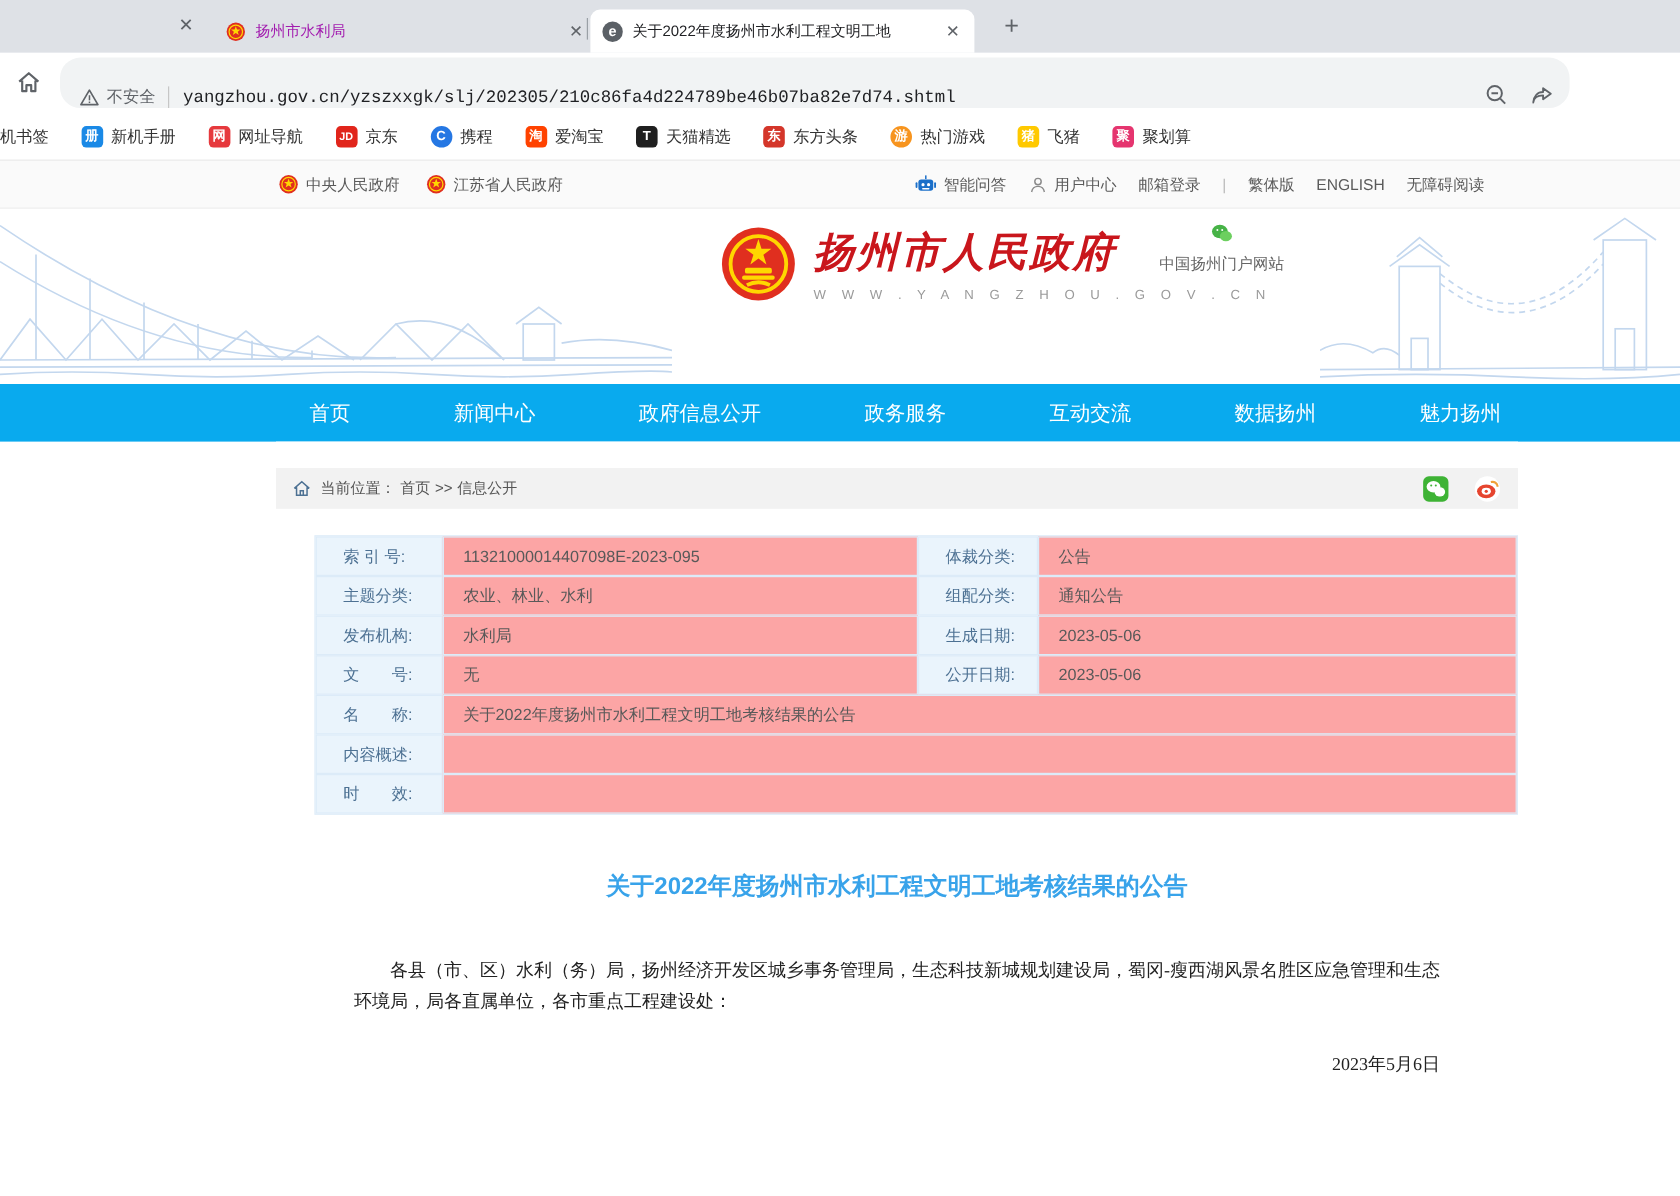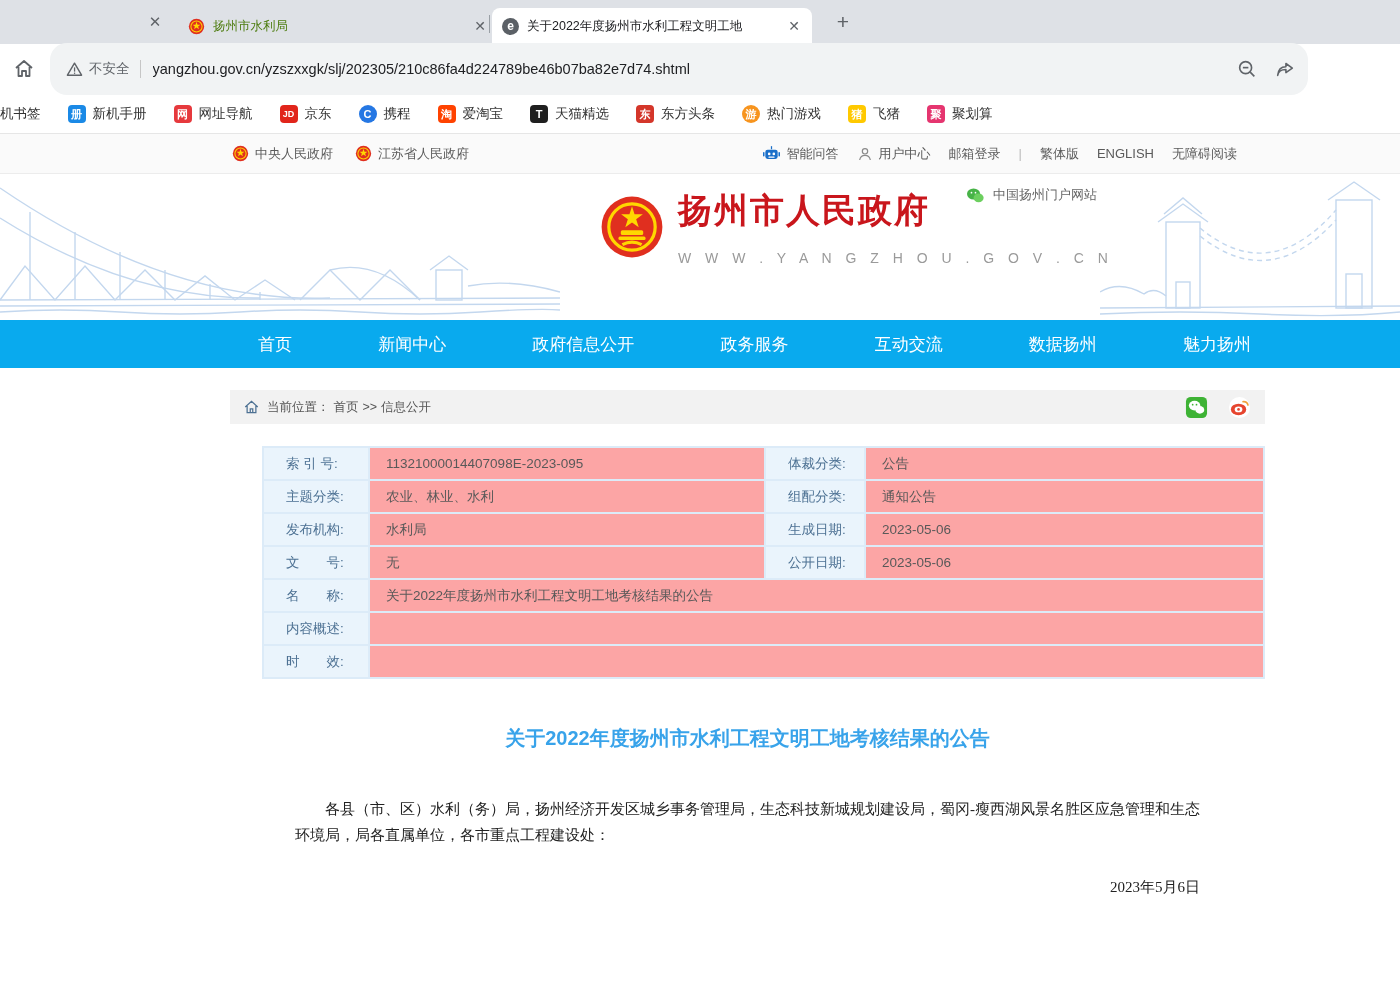--- a/index.html
+++ b/index.html
@@ -8,34 +8,34 @@
     font-family:"Liberation Sans","DejaVu Sans",sans-serif; }
 
   
   .tabbar { position:relative; width:100%; height:44px; background:#dee1e6; }
   .tab-stub-close { position:absolute; left:144px; top:11px; width:22px; height:22px;
     color:#5f6368; font-size:15px; line-height:22px; text-align:center; cursor:pointer; }
   .tab { position:absolute; top:8px; height:36px; display:flex; align-items:center; }
   .tab-inactive { left:178px; width:312px; }
   .tab-active { left:492px; width:320px; background:#fff; border-radius:8px 8px 0 0; padding:0 8px; }
   .tab .fav { width:17px; height:17px; margin:0 8px 0 10px; flex:0 0 auto; }
-  .tab .ttl { flex:1; font-size:12.5px; color:#4d7c0f; white-space:nowrap; overflow:hidden; }
+  .tab .ttl { flex:1; font-size:12.5px; color:#a21caf; white-space:nowrap; overflow:hidden; }
   .tab-active .ttl { color:#202124; }
   .tab .cl { width:20px; height:20px; margin-left:6px; color:#5f6368; font-size:14px;
     line-height:20px; text-align:center; flex:0 0 auto; cursor:pointer; }
   .tab-divider { position:absolute; left:489px; top:15px; width:1px; height:18px; background:#9aa0a6; }
   .newtab { position:absolute; left:830px; top:10px; width:26px; height:26px; color:#5f6368;
     font-size:21px; line-height:24px; text-align:center; cursor:pointer; }
   .e-icon { width:17px; height:17px; border-radius:50%; background:#5b6066; color:#fff;
     font-size:12px; font-weight:bold; line-height:17px; text-align:center; margin:0 8px 0 2px; }
 
   .toolbar { position:relative; width:100%; height:50px; background:#fff; display:flex; align-items:center; }
   .home-btn { width:24px; height:24px; margin-left:12px; flex:0 0 auto; }
-  .omnibox { margin-left:14px; width:1258px; height:52px; background:#f1f3f4; border-radius:17px;
-    display:flex; align-items:center; padding:0 12px; }
+  .omnibox { margin-left:14px; width:1258px; height:42px; background:#f1f3f4; border-radius:17px;
+    display:flex; align-items:flex-end; padding:0 12px;font-family:Liberation Mono, monospace; }
   .sec-chip { display:flex; align-items:center; gap:6px; color:#5f6368; font-size:13.5px; padding:0 10px 0 4px; }
   .chip-sep { width:1px; height:18px; background:#c6c6c6; margin-right:12px; }
   .url-text { font-size:14.5px; color:#202124; white-space:nowrap; overflow:hidden; flex:1; }
   .omni-ic { width:22px; height:22px; margin-left:16px; flex:0 0 auto; }
 
   .bookmarksbar { width:100%; height:40px; background:#fff; border-bottom:1px solid #e6e6e6;
     display:flex; align-items:center; gap:27px; overflow:hidden; }
   .bm { display:flex; align-items:center; gap:7px; cursor:pointer; flex:0 0 auto; }
   .bm-ic { width:18px; height:18px; border-radius:4px; color:#fff; font-size:11px;
     line-height:18px; text-align:center; overflow:hidden; font-weight:bold; }
@@ -50,24 +50,24 @@
   .gov-sep { color:#bbb; }
 
   
   .banner { position:relative; width:100%; height:146px; background:#fff; overflow:hidden; }
   .bridge { position:absolute; top:0; pointer-events:none; }
   .bridge-l { left:0; } .bridge-r { right:0; }
   .logo-wrap { position:absolute; left:600px; top:14px; display:flex; align-items:center; }
   .logo-emblem { width:64px; height:64px; }
   .logo-text { margin-left:14px; }
   .site-title { font-size:34px; font-weight:bold; color:#c9161c; letter-spacing:2px;
-    font-family:"Liberation Serif","DejaVu Serif",serif; }
-  .site-url { font-size:14px; color:#9a9a9a; letter-spacing:5px; margin-top:16px; }
+    font-family:"Liberation Serif","DejaVu Serif",serif;font-style:italic; }
+  .site-url { font-size:11px; color:#9a9a9a; letter-spacing:5px; margin-top:6px; }
   .portal { position:absolute; left:966px; top:12px; display:flex; align-items:center; gap:8px;
-    font-size:13px; color:#666; cursor:pointer; }
+    font-size:13px; color:#666; cursor:pointer;flex-direction:column; }
   .searchbox { position:absolute; left:558px; top:87px; width:410px; height:34px; background:#fff;
     border:1px solid #cfdcea; border-radius:17px; display:flex; align-items:center; padding:0 6px 0 18px; }
   .searchbox input { flex:1; border:none; outline:none; font-size:13.5px; color:#333; background:transparent;
     font-family:inherit; }
   .searchbox input::placeholder { color:#a9a9a9; }
   .search-btn { width:30px; height:30px; cursor:pointer; display:flex; align-items:center; justify-content:center; }
 
   
   .mainnav { width:100%; height:48px; background:#09aaee; }
   .mainnav-inner { margin-left:252px; width:1005px; height:100%; display:flex;

